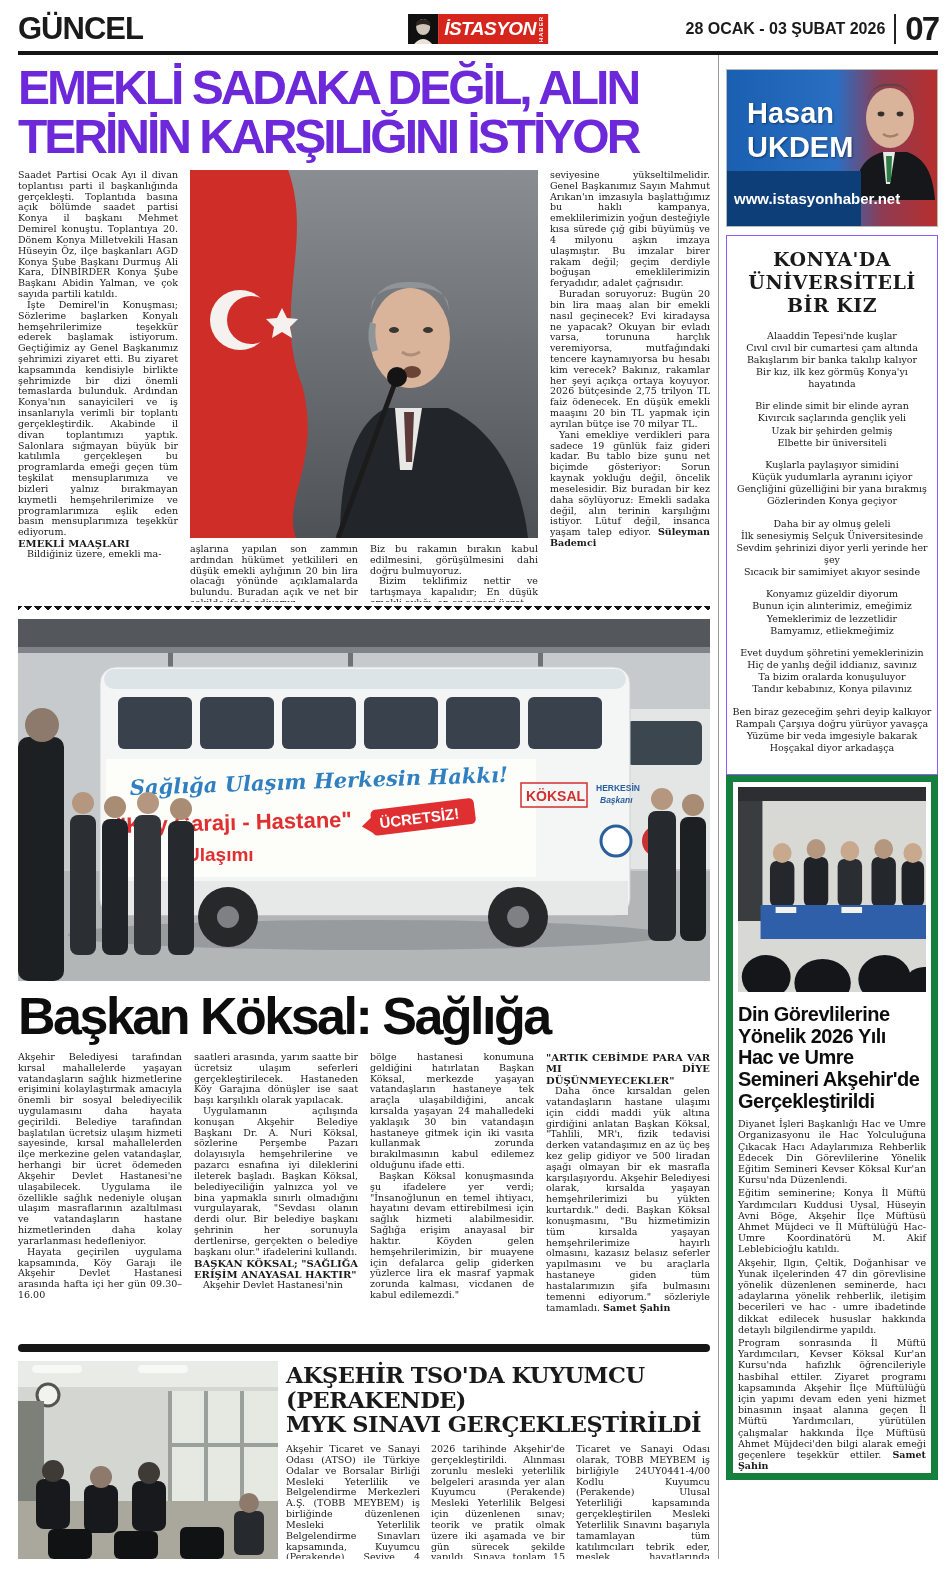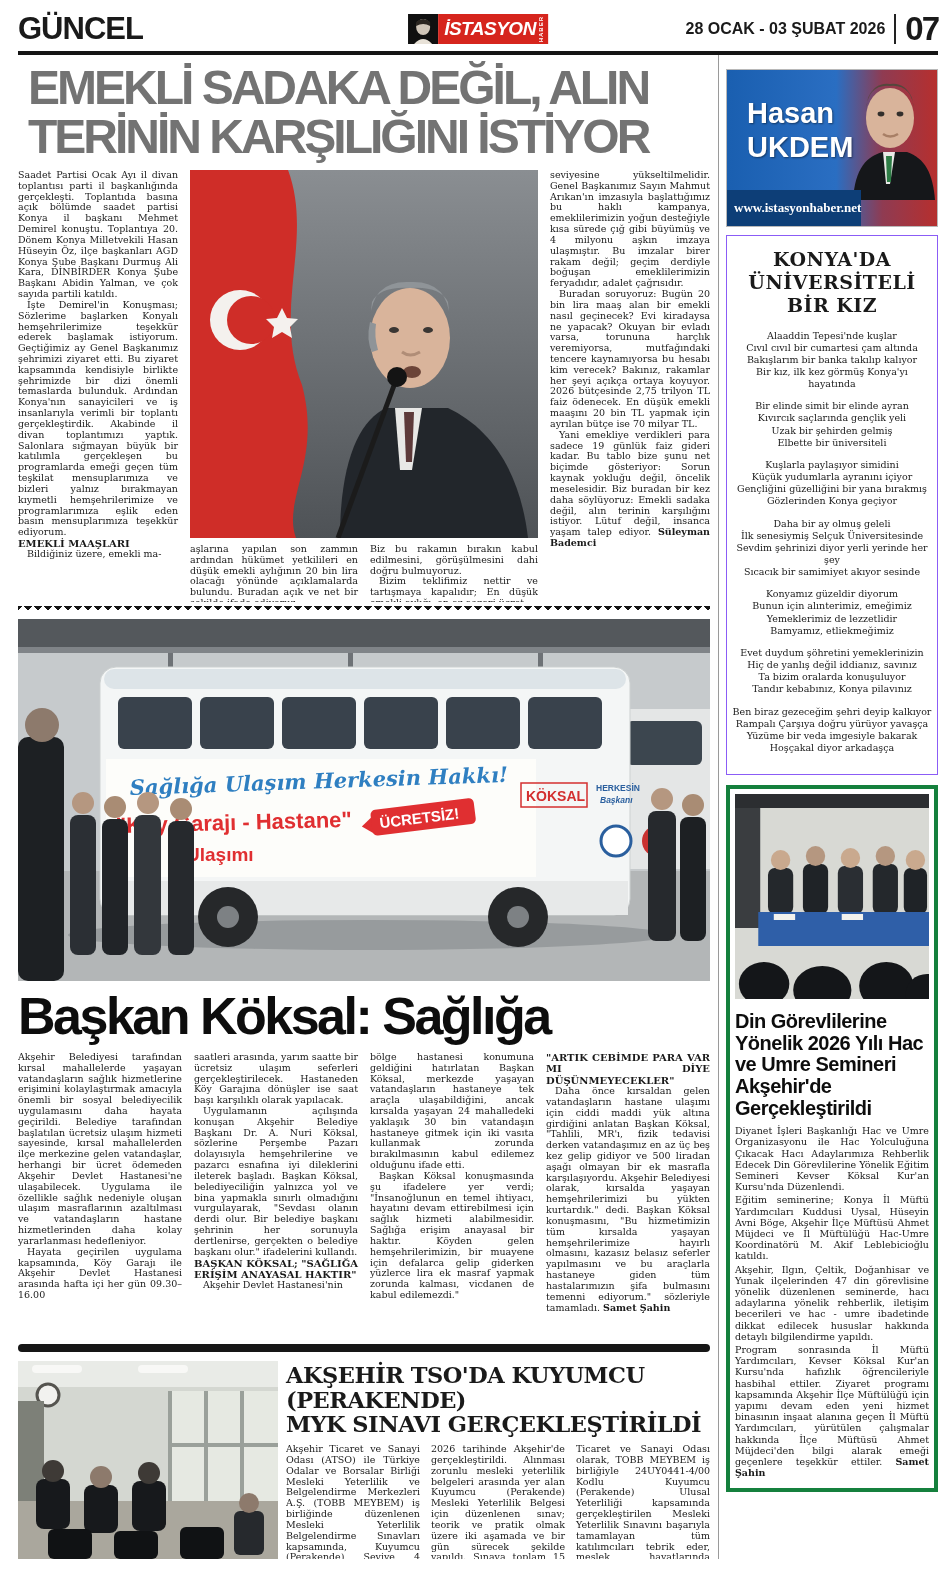--- a/index.html
+++ b/index.html
@@ -23,21 +23,21 @@
   .hdr-vr { width:2px; height:30px; background:#222; }
   .page-number { font-family:"Liberation Sans",sans-serif; font-weight:700; font-size:33px; letter-spacing:-2px; }
   .rule { border-top:4px solid #151515; margin-top:1px; }
 
   
   .content { display:grid; grid-template-columns:692px 220px; column-gap:8px; }
   aside.sidebar { border-left:1px solid #9a9a9a; padding:14px 0 0 7px; }
 
   
   h1.lead { font-family:"Liberation Sans",sans-serif; font-weight:900; font-size:48px;
-            line-height:1.02; letter-spacing:-3px; color:#737373; margin:9px 10px 8px; }
+            line-height:1.02; letter-spacing:-3px; color:#6d28d9; margin:9px 0 8px; }
   .art1 { display:grid; grid-template-columns:160px 348px 160px; column-gap:12px; height:432px; overflow:hidden; }
   .bodytxt { font-size:9.5px; line-height:1.14; text-align:justify; }
   .bodytxt p { margin:0; }
   .bodytxt p.ind { text-indent:9px; }
   .subhead { font-weight:700; font-size:10px; margin-top:1px; }
   .mid-photo svg { display:block; }
   .mid-cols { display:grid; grid-template-columns:168px 168px; column-gap:12px; margin-top:6px; height:58px; overflow:hidden; }
   .byline { font-weight:700; }
 
   
@@ -67,26 +67,26 @@
   .tso-cols { display:grid; grid-template-columns:134px 134px 134px; column-gap:11px; height:138px; overflow:hidden; }
 
   
   .author-box { position:relative; height:158px; border:1px solid #b8b8b8;
                 background:linear-gradient(90deg,#1a5fb0 0%,#2a6ec2 52%,#8f3b52 74%,#b62f2e 100%); overflow:hidden; }
   .author-name { position:absolute; left:12px; top:26px; color:#fff;
                  font-family:"Liberation Sans",sans-serif; font-weight:900; font-size:29px; line-height:1.18;
                  text-shadow:1px 1px 2px rgba(0,0,0,.45);margin-left:8px; }
   .author-portrait { position:absolute; right:2px; top:2px; }
   .author-url { position:absolute; left:0; bottom:0; width:64%; background:#0d3e77; color:#fff;
-                font-family:Liberation Serif, serif; font-weight:700; font-size:13px; padding:10px 7px; }
+                font-family:Liberation Sans, sans-serif; font-weight:700; font-size:15px; padding:19px 7px; }
   .poem-box { border:1px solid #8b5cf6; margin-top:8px; padding:12px 4px 10px; text-align:center; }
   .poem-title { font-family:"DejaVu Serif",serif; font-weight:700; font-size:19px; line-height:1.22;
                 letter-spacing:0.5px; margin-bottom:12px; }
   .stanza { font-size:9.5px; line-height:1.28; white-space:pre-line; margin-bottom:10px; }
-  .din-box { border:4px solid #15803d; margin-top:10px; padding:5px 5px 8px; }
+  .din-box { border:7px solid #15803d; padding:5px 5px 0; }
   .din-headline { font-family:"Liberation Sans",sans-serif; font-weight:900; font-size:20px;
                   line-height:1.08; letter-spacing:-0.5px; margin:8px 0 6px; color:#0d0d0d; }
   .din-body p { font-size:9.5px; line-height:1.18; text-align:justify; margin-bottom:2px; }
 </style>
 </head>
 <body>
 
 <div class="page">
   <div class="inner">
 

